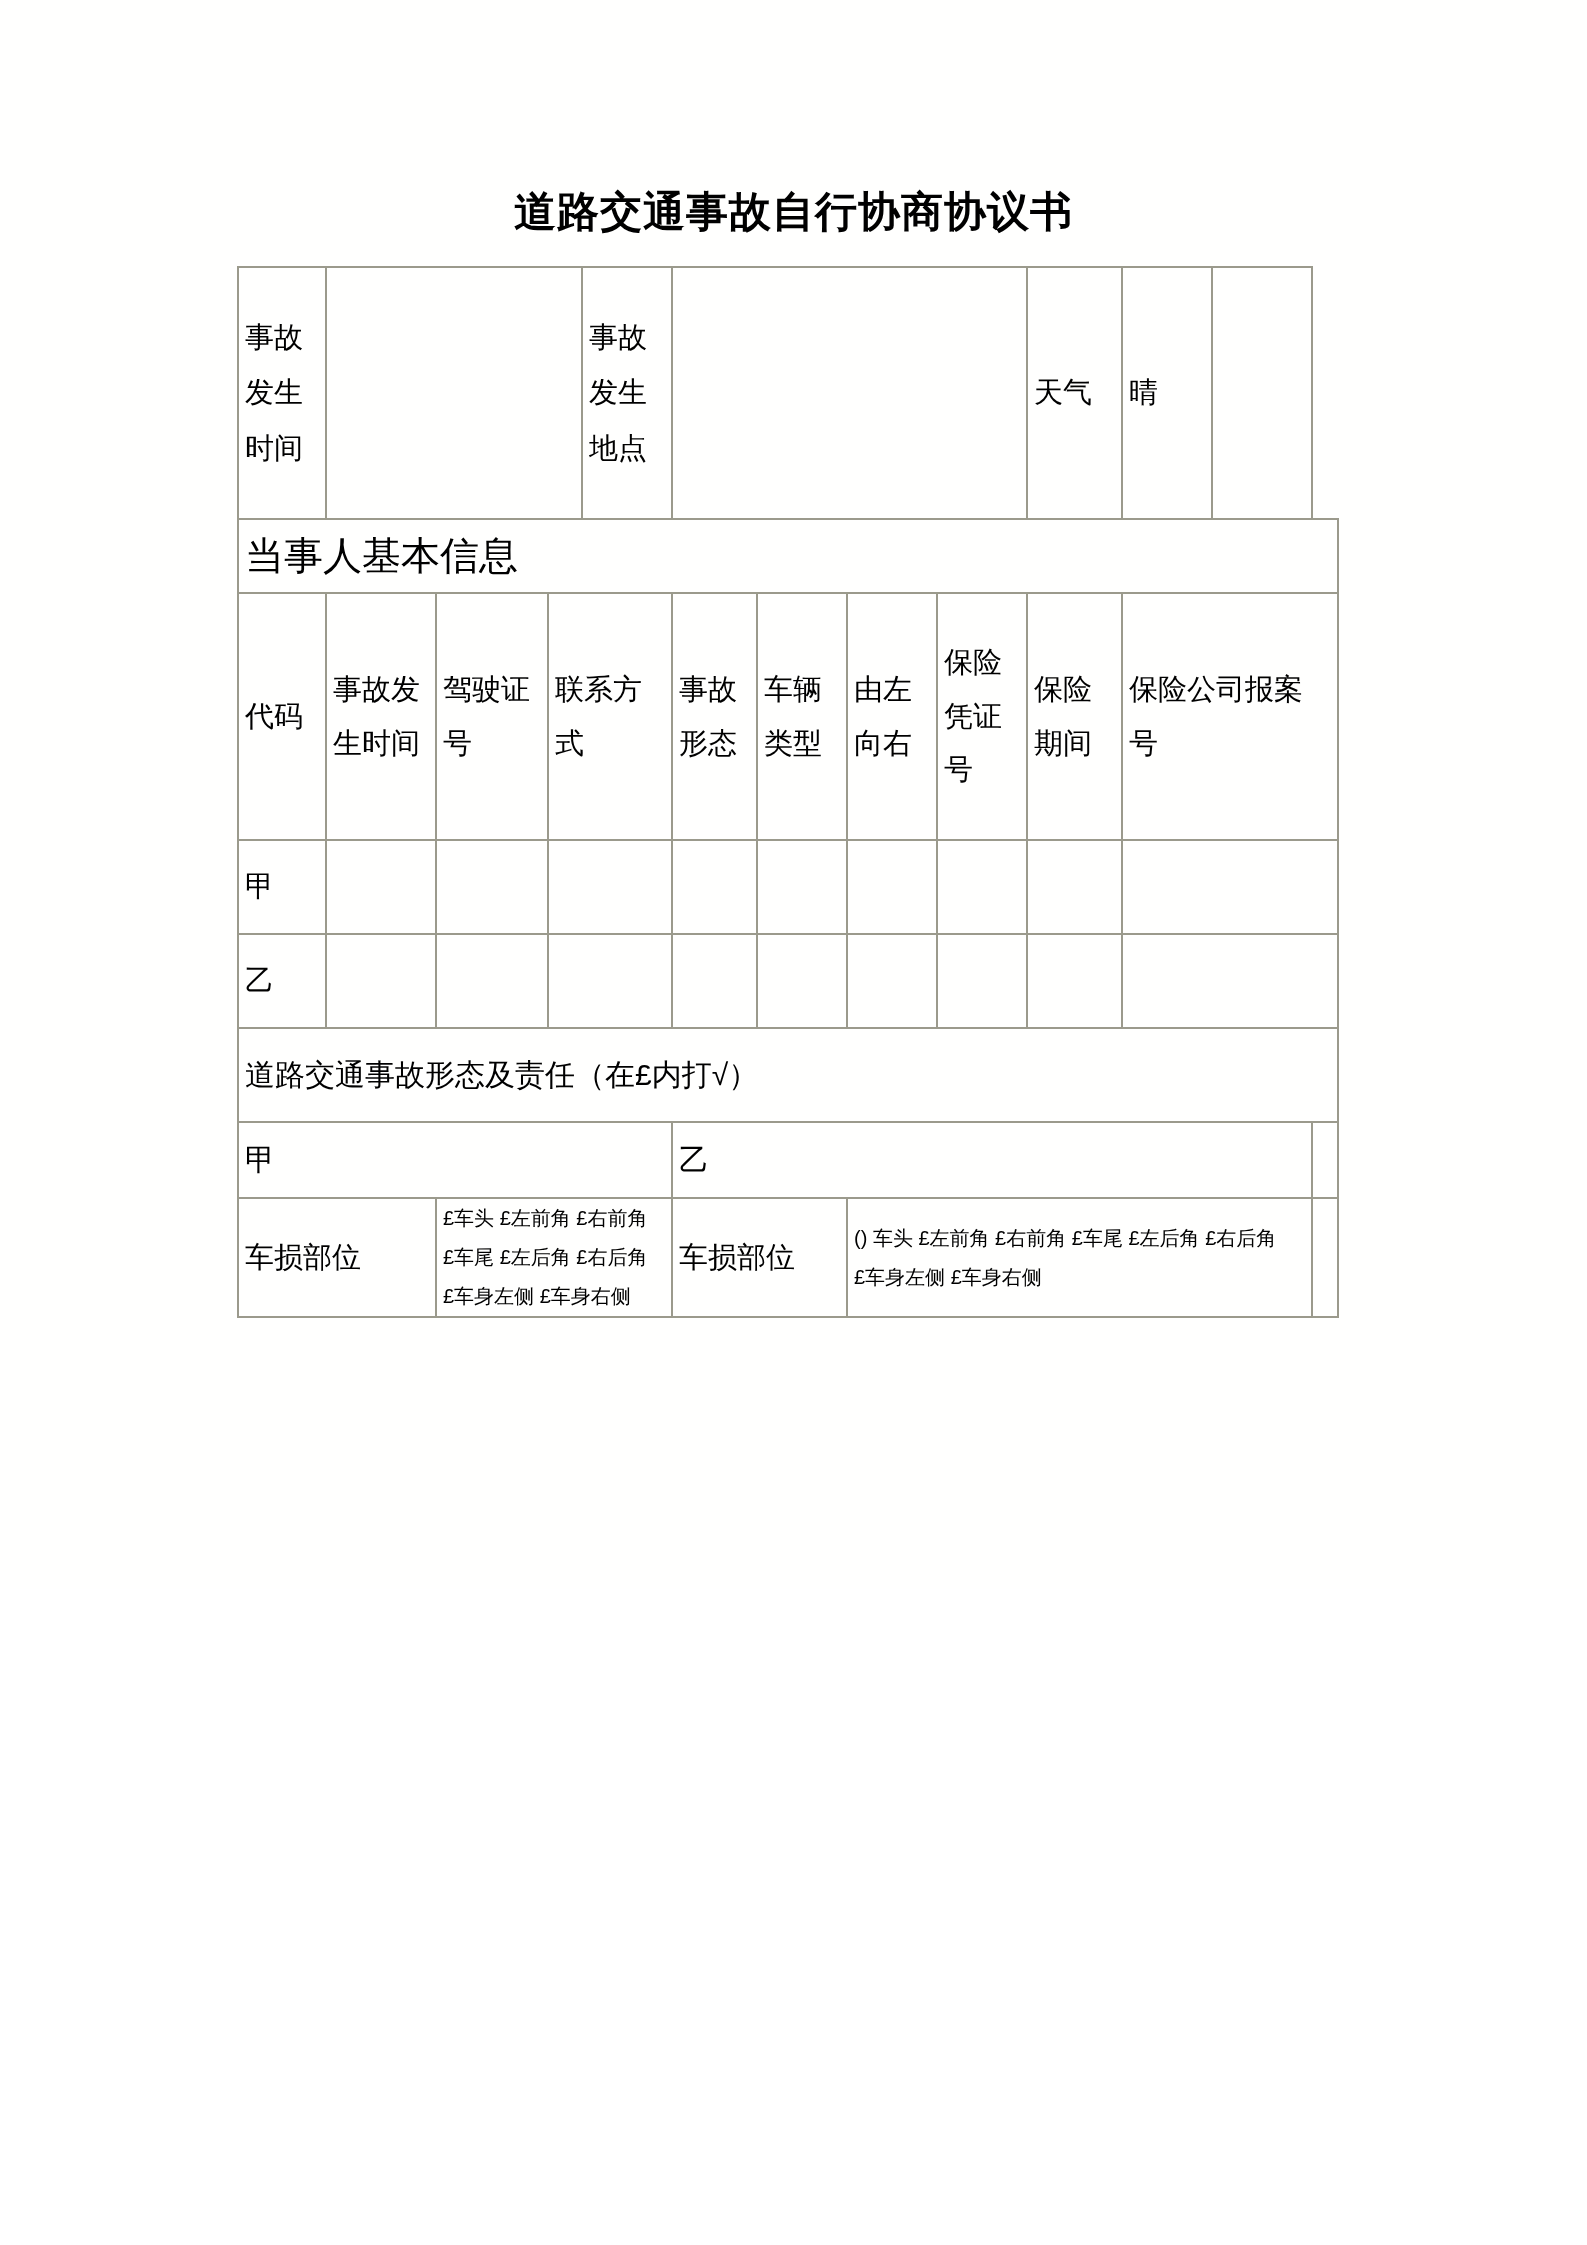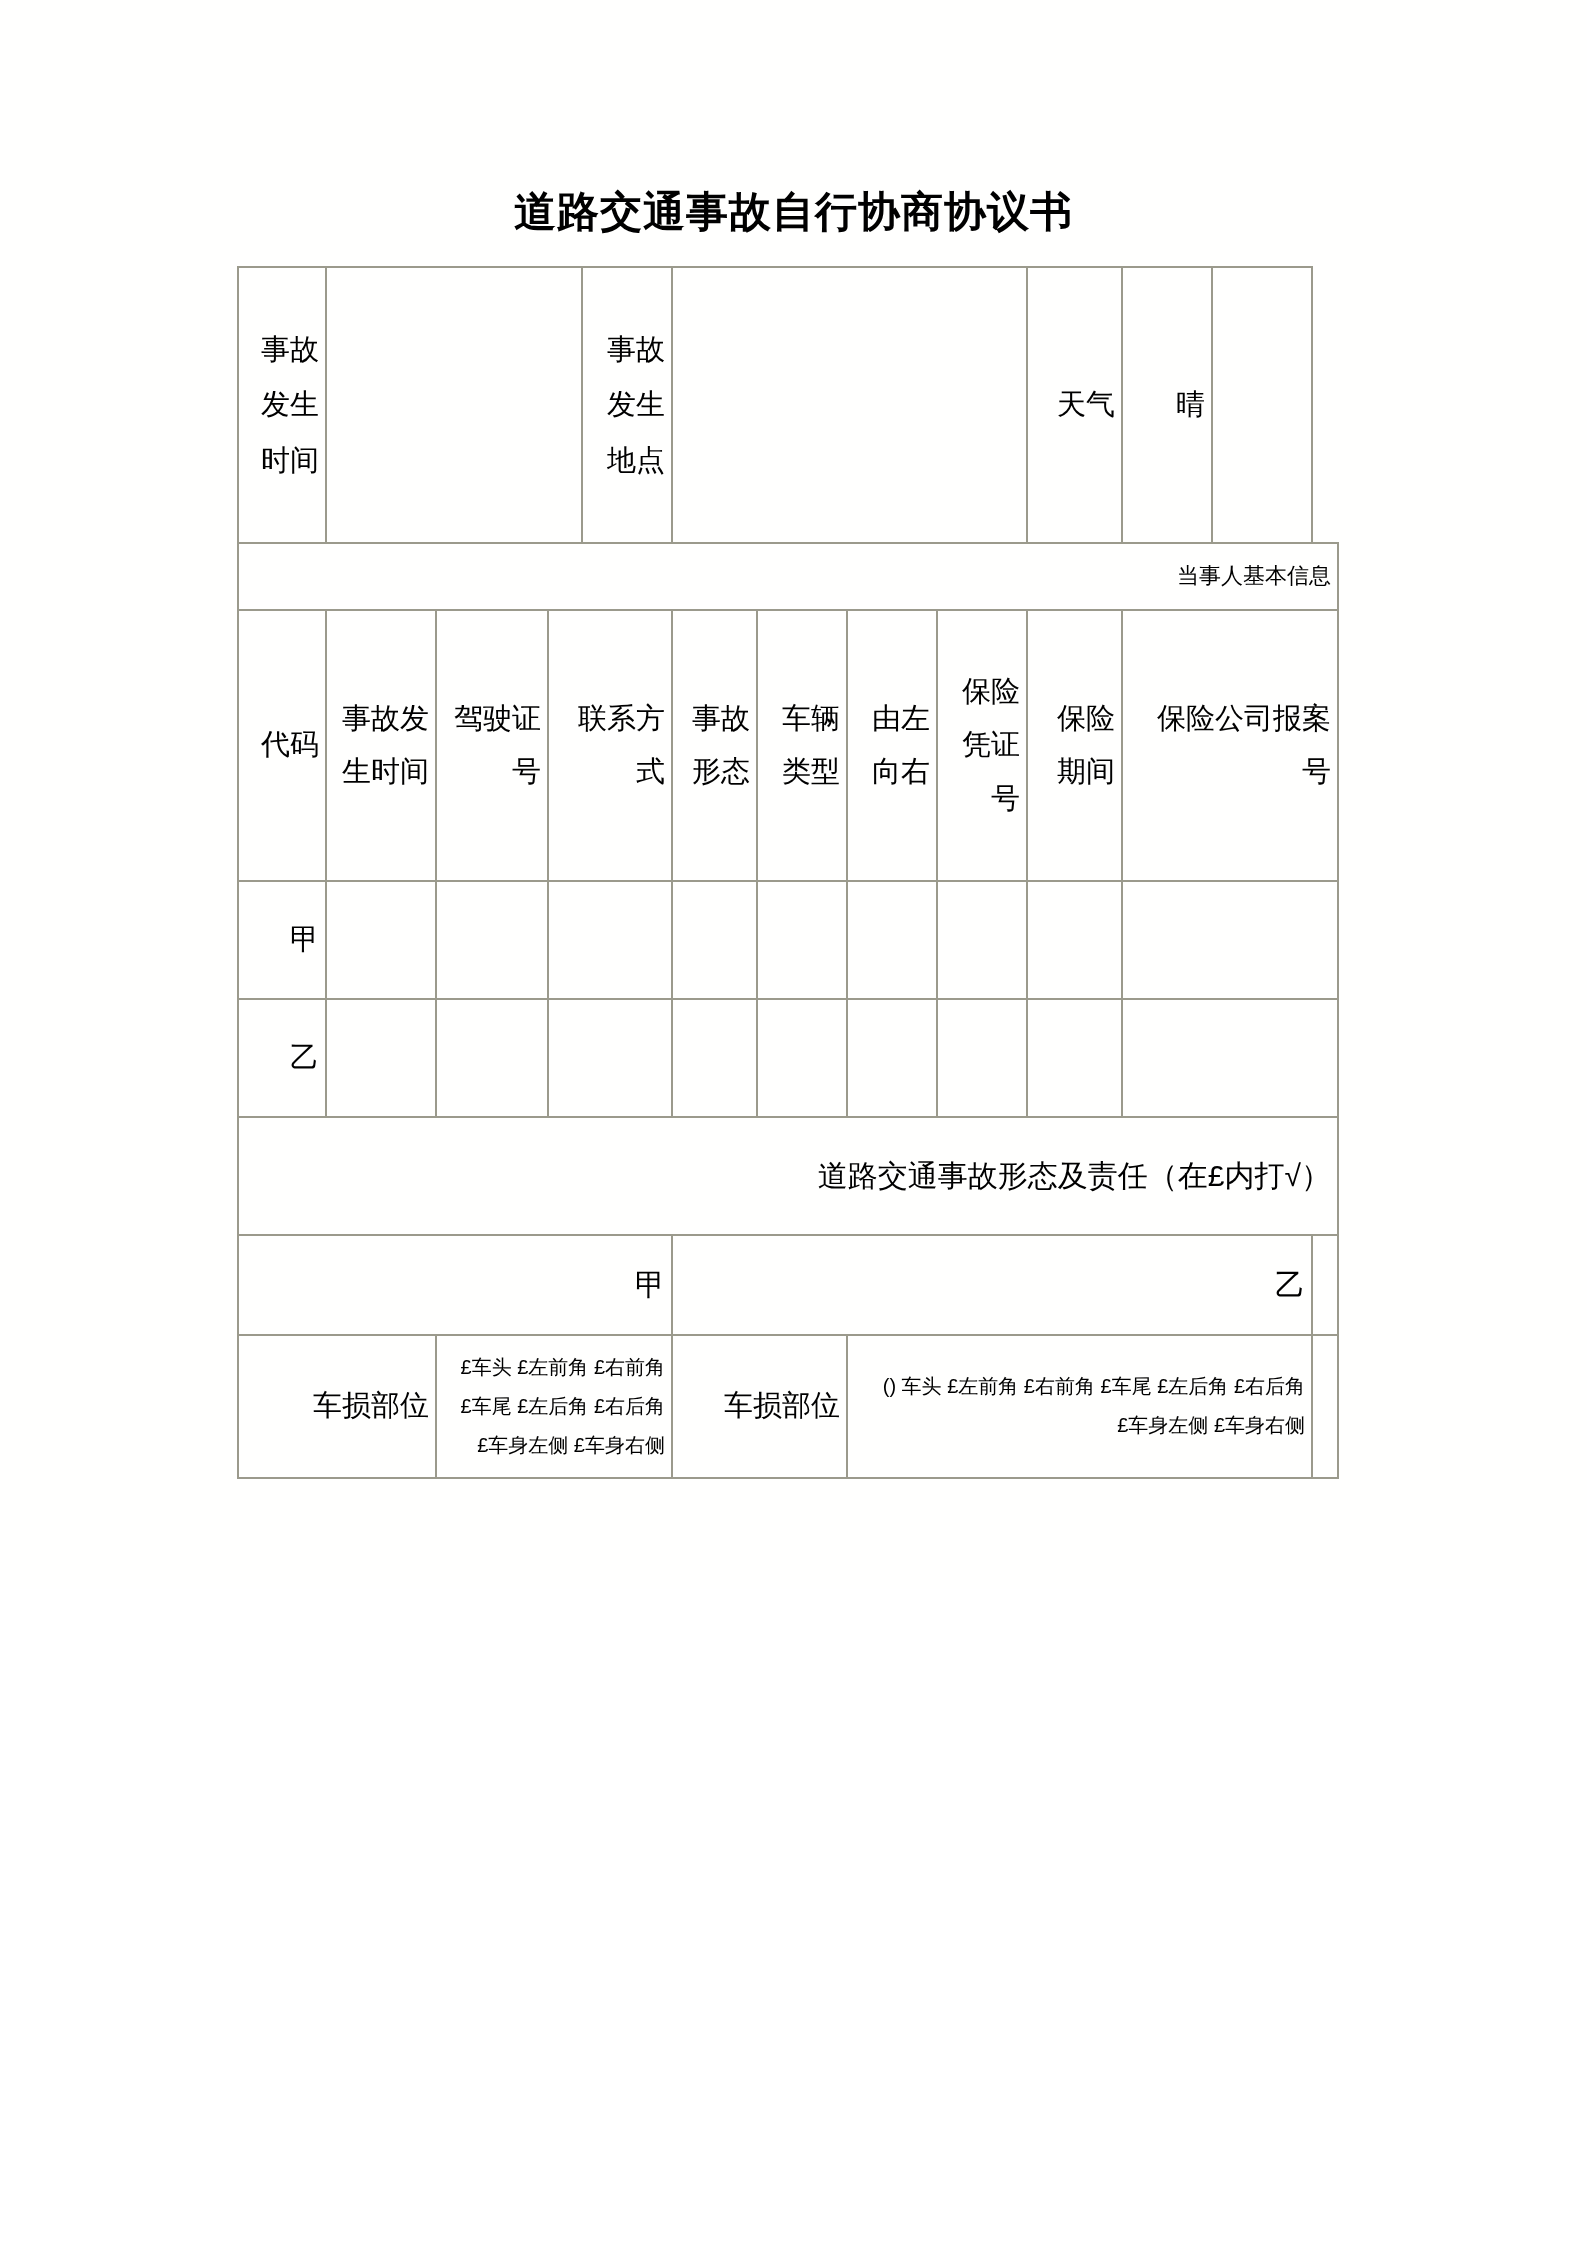--- a/index.html
+++ b/index.html
@@ -42,30 +42,30 @@
   }
   table.form {
     border-collapse: collapse;
     table-layout: fixed;
     width: 1100px;
     font-size: 29px;
     line-height: 1.85;
   }
   table.form td {
     border: 2px solid #9b9a8c;
-    padding: 12px 6px;
+    padding: 0 6px;
     vertical-align: middle;
-    text-align: right;
+    text-align: left;
     word-break: break-all;
     font-family: "Liberation Sans", "DejaVu Sans", sans-serif;
   }
   td.tall { height: 250px; }
   .cell-label { line-height: 1.9; }
   .big-head {
-    font-size: 22px;
+    font-size: 39px;
     padding-top: 16px;
     padding-bottom: 16px;
   }
   .note-row {
     font-size: 29px;
     padding-top: 14px;
     padding-bottom: 14px;
   }
   td.blank { }
   .party-head td { height: 245px; vertical-align: middle; }

